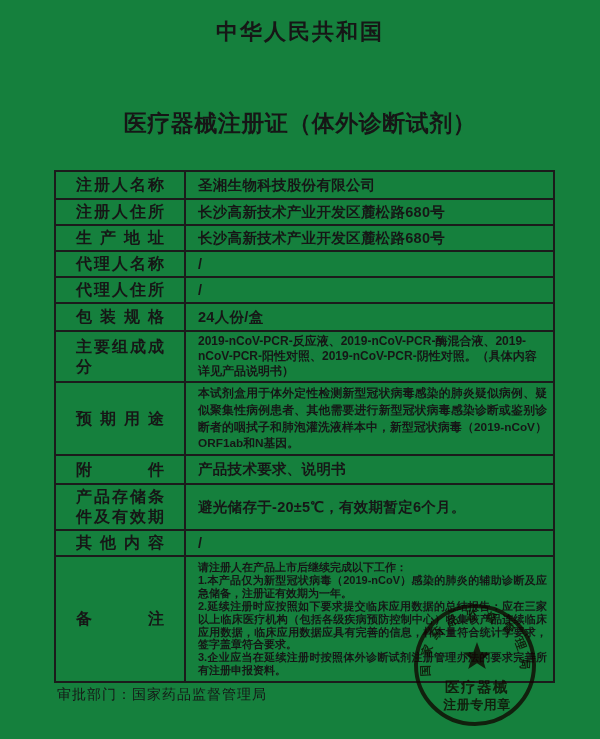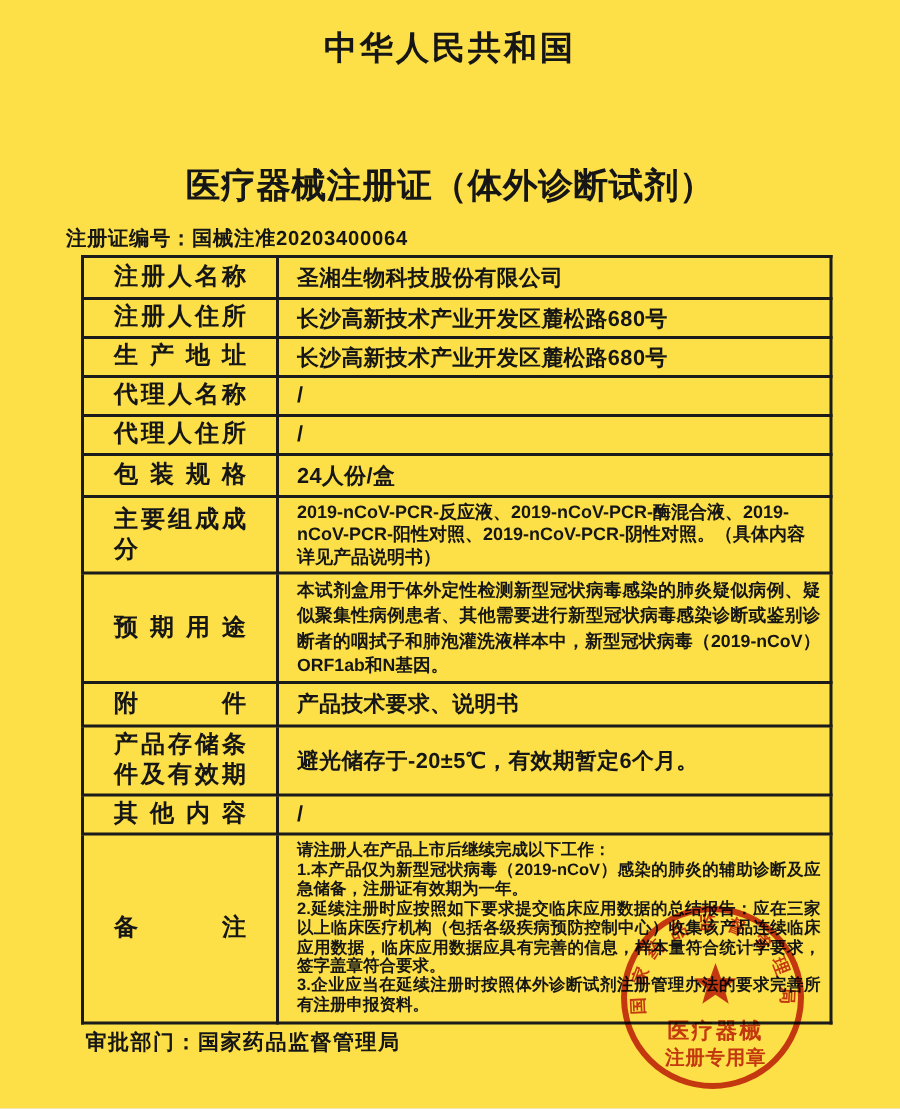--- a/index.html
+++ b/index.html
@@ -1,20 +1,20 @@
 <!DOCTYPE html>
 <html><head>
 <meta charset="utf-8">
 <style>
   * { margin:0; padding:0; box-sizing:border-box; }
   html,body { background:#e8e8e8; }
   .page {
     position:relative;
     width:600px; height:739px;
-    background:#fde047;
+    background:#15803d;
     font-family:"Liberation Sans", sans-serif;
     color:#161616;
     overflow:hidden;
   }
   .national-title {
     position:absolute; left:0; top:17px; width:600px;
     text-align:center; font-size:22px; font-weight:700; letter-spacing:2px;
   }
   .cert-title {
     position:absolute; left:0; top:108px; width:600px;
@@ -45,41 +45,40 @@
   tr.r-comp td.vl  { font-size:12px;  line-height:1.25; font-weight:700; letter-spacing:0; }
   tr.r-use  td.vl  { font-size:11.8px; line-height:1.42; font-weight:700; letter-spacing:0; text-align:justify; }
   tr.r-remark td.vl {
     font-size:11px; line-height:12.9px; font-weight:700; letter-spacing:0;
     white-space:pre-line; text-align:justify; vertical-align:top; padding-top:4px; padding-bottom:4px;
   }
   .h28 { height:28px; } .h30 { height:16px; } .h36 { height:36px; }
   .h54 { height:54px; } .h29 { height:29px; } .h41 { height:41px;border-radius:11px; } .h26 { height:26px; }
   .footer-dept {
     position:absolute; left:57px; top:686px;
-    font-size:14px; font-weight:700; letter-spacing:1px;
+    font-size:14px; font-weight:400; letter-spacing:1px;
   }
   .footer-dates {
     position:absolute; left:358px; top:675px;
     font-size:14px; font-weight:700; line-height:21px; letter-spacing:0.5px;
   }
   .seal {
     position:absolute; left:405px; top:595px;
     mix-blend-mode:multiply; opacity:0.9;
     pointer-events:none;
   }
 </style>
 </head>
 <body>
 
 <div class="page">
 
   <div class="national-title">中华人民共和国</div>
   <div class="cert-title">医疗器械注册证（体外诊断试剂）</div>
 
-  <div class="certno-line"><span>注册证编号：</span><span>国械注准20203400064</span></div>
 
   <table class="cert">
     <tbody>
         <tr class="h28">
       <td class="lb"><span class="j">注册人名称</span></td>
       <td class="vl">圣湘生物科技股份有限公司</td>
     </tr>
     <tr class="h30">
       <td class="lb"><span class="j">注册人住所</span></td>
       <td class="vl">长沙高新技术产业开发区麓松路680号</td>

